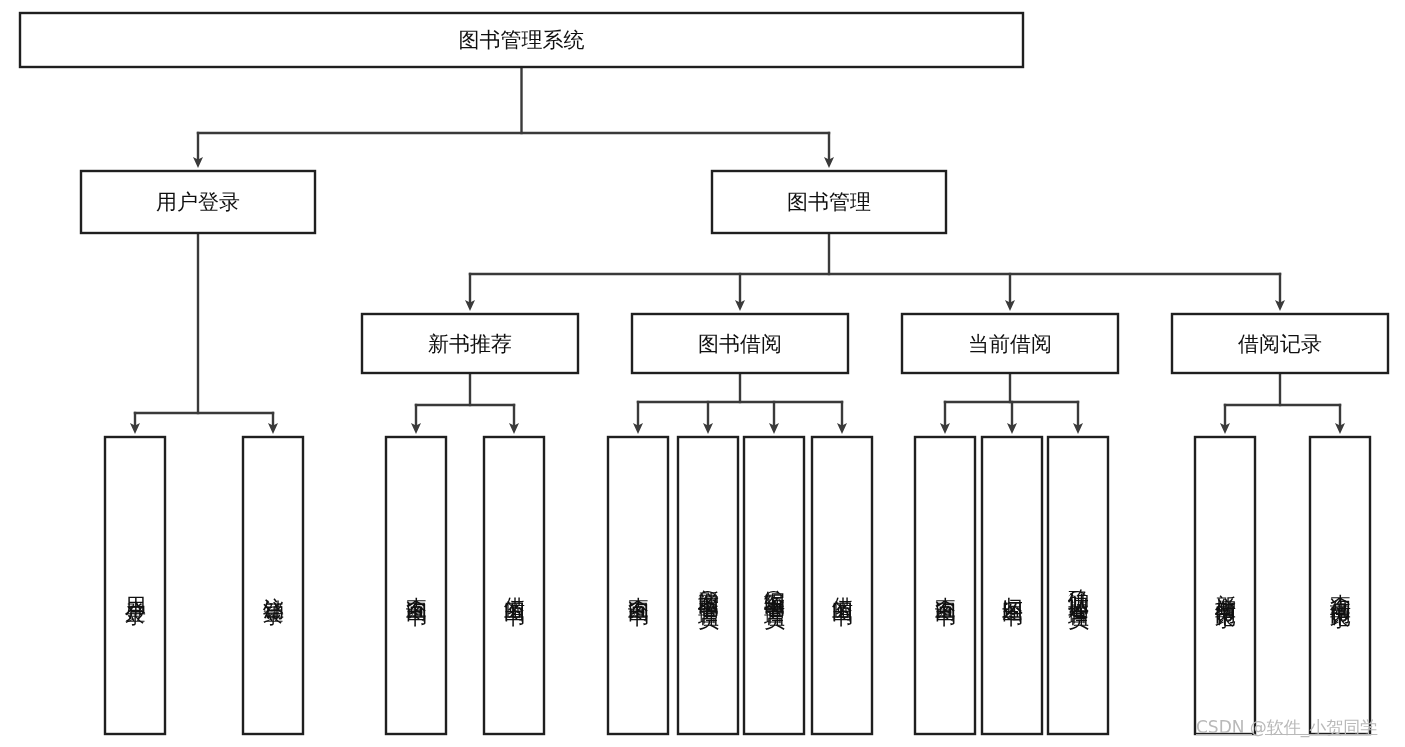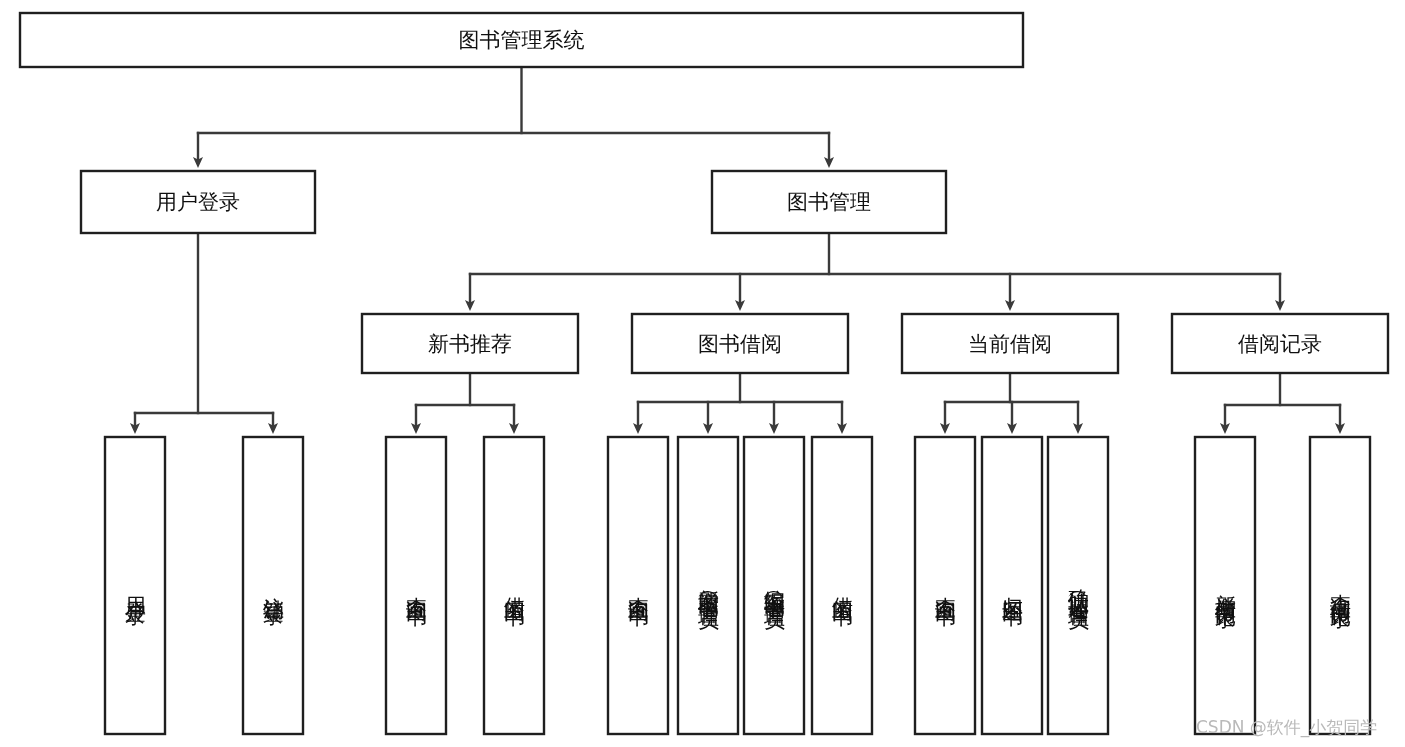--- a/index.html
+++ b/index.html
@@ -188,14 +188,14 @@
         <span>确认归还（管理员）</span>
       </div>
       <div class="vlabel" style="left: 1195px; top: 437px; width: 60px; height: 297px;">
         <span>新增借阅记录</span>
       </div>
       <div class="vlabel" style="left: 1310px; top: 437px; width: 60px; height: 297px;">
         <span>查询借阅记录</span>
       </div>
     </div>
 
-  <div class="watermark" style="left:1196px; top:716px;">CSDN @软件_小贺同学</div>
+  <div class="watermark" style="left:1196px; top:716px;text-decoration:underline;">CSDN @软件_小贺同学</div>
 </div>
 
 </body></html>

